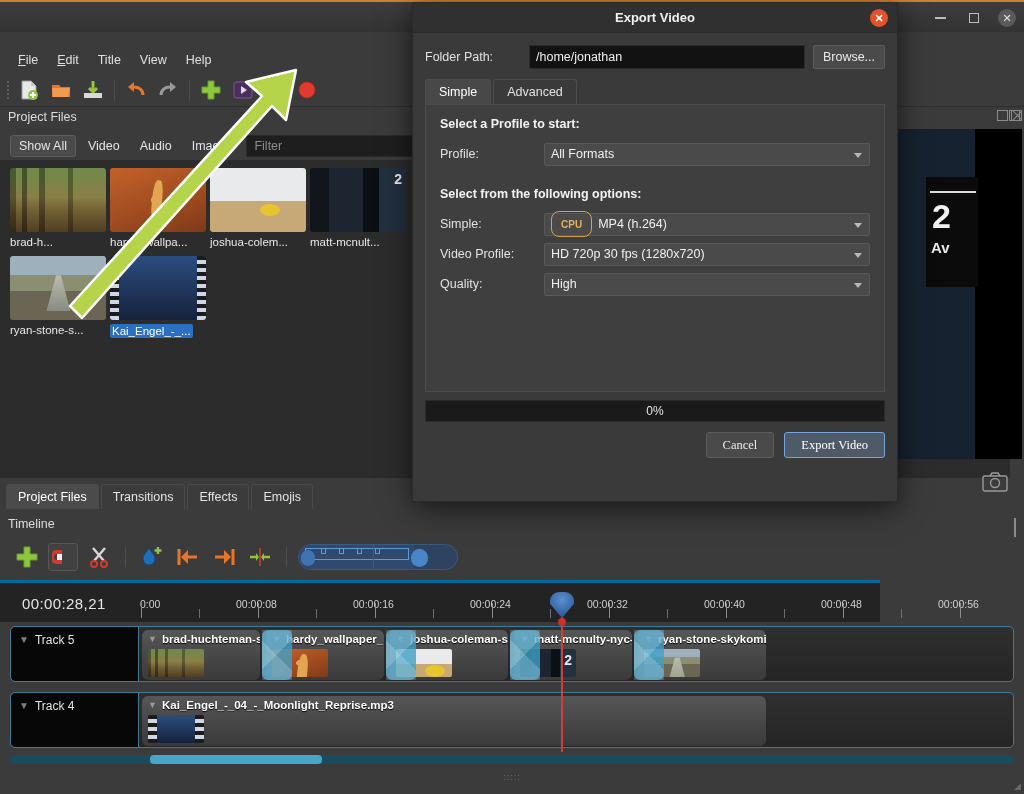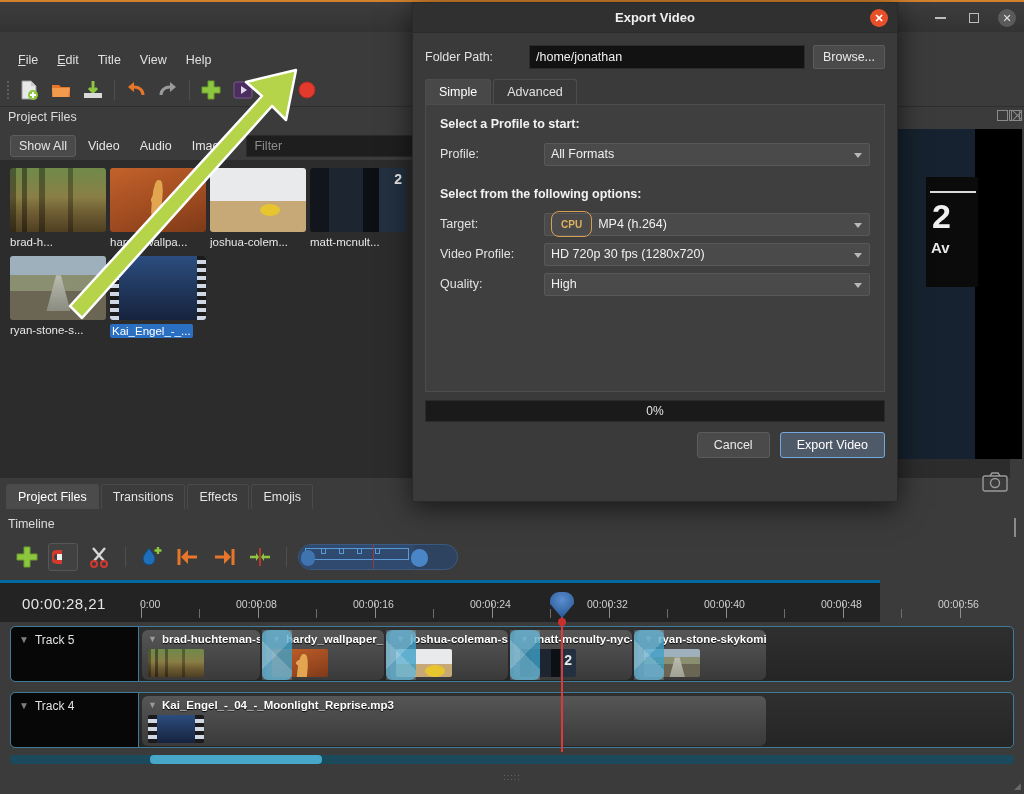--- a/index.html
+++ b/index.html
@@ -236,21 +236,21 @@
     border-left: 4px solid transparent; border-right: 4px solid transparent; border-top: 5px solid #b8b8b8; }
   .cpu-badge {
     display: inline-flex; align-items: center; justify-content: center; height: 16px; padding: 12px 9px;
     border: 1px solid #d6a054; border-radius: 8px; color: #e0b060; font-size: 10px; font-weight: bold; margin-right: 6px;
   }
   .spacer-gap { height: 18px; }
   .progress {
     margin: 8px 12px 0 12px; height: 22px; background: #1a1a1a; border: 1px solid #2b2b2b;
     display: flex; align-items: center; justify-content: center; color: #e6e6e6; font-size: 12px;
   }
-  .dlg-btns { display: flex; justify-content: flex-end; gap: 10px; padding: 10px 12px 0 0; }
+  .dlg-btns { display: flex; justify-content: flex-end; gap: 10px; padding: 10px 12px 0 0; font-family: Liberation Serif, serif; }
   .dbtn { height: 26px; padding: 0 16px; border-radius: 3px; font-size: 12.5px;
     display: flex; align-items: center; justify-content: center; }
   .dbtn.cancel { background: #4a4a4a; border: 1px solid #5c5c5c; color: #eaeaea; }
   .dbtn.primary { background: #4e5a68; border: 1px solid #74a8dd; color: #ffffff; }
 </style>
 </head>
 <body>
 
 <div id="app">
 
@@ -601,21 +601,21 @@
         <div class="combo">
           <span>All Formats</span>
           <span class="caret"></span>
         </div>
       </div>
 
       <div class="spacer-gap"></div>
 
       <div class="sec-head">Select from the following options:</div>
       <div class="opt-row">
-        <span class="opt-lab">Target:</span>
+        <span class="opt-lab">Simple:</span>
         <div class="combo">
           <span class="cpu-badge">CPU</span>
           <span>MP4 (h.264)</span>
           <span class="caret"></span>
         </div>
       </div>
       <div class="opt-row">
         <span class="opt-lab">Video Profile:</span>
         <div class="combo">
           <span>HD 720p 30 fps (1280x720)</span>

